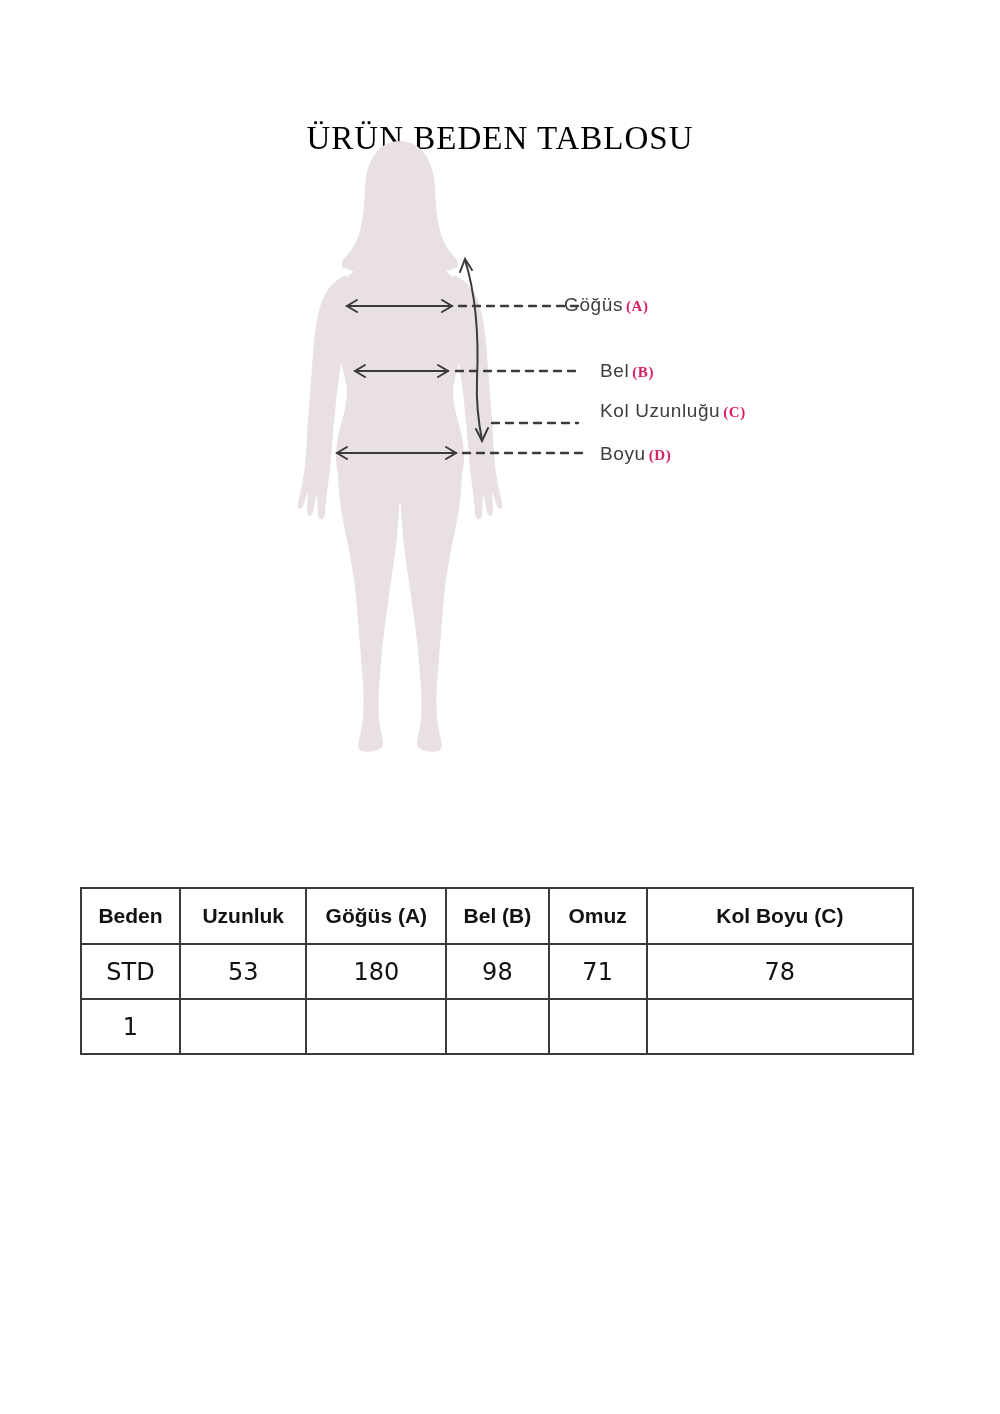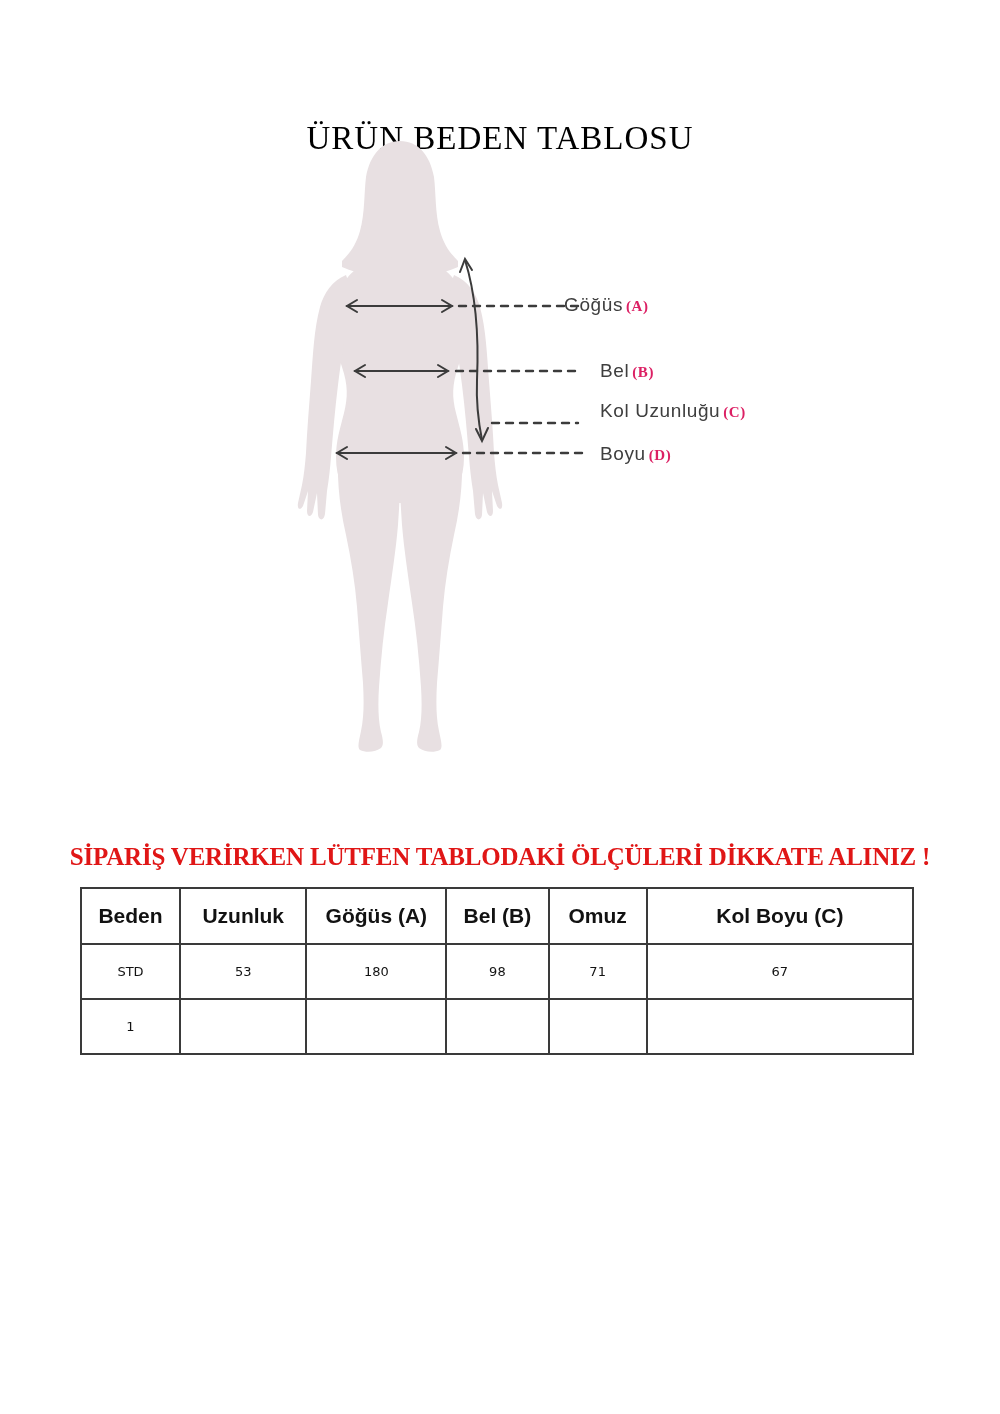--- a/index.html
+++ b/index.html
@@ -82,21 +82,21 @@
   .size-table th{
     height:54px;
     font-family:"Liberation Sans",sans-serif;
     font-weight:bold;
     font-size:21px;
   }
   .size-table td{
     height:53px;
     font-family:"DejaVu Sans",sans-serif;
     font-weight:400;
-    font-size:13px;
+    font-size:24px;
   }
 </style>
 </head>
 <body>
 
 <div class="page">
 
   <div class="page-title">ÜRÜN BEDEN TABLOSU</div>
 
   <svg class="figure-svg" viewBox="0 0 340 620" xmlns="http://www.w3.org/2000/svg">
@@ -138,21 +138,20 @@
   <div class="measure-label lbl-bel">
     <span>Bel</span><span class="code">(B)</span>
   </div>
   <div class="measure-label lbl-kol">
     <span>Kol Uzunluğu</span><span class="code">(C)</span>
   </div>
   <div class="measure-label lbl-basen">
     <span>Boyu</span><span class="code">(D)</span>
   </div>
 
-  <div class="notice-warning">SİPARİŞ VERİRKEN LÜTFEN TABLODAKİ ÖLÇÜLERİ DİKKATE ALINIZ !</div>
 
   <table class="size-table">
     <colgroup>
       <col style="width:11.9%">
       <col style="width:15.2%">
       <col style="width:16.8%">
       <col style="width:12.3%">
       <col style="width:11.8%">
       <col style="width:32.0%">
     </colgroup>
@@ -166,21 +165,21 @@
         <th>Kol Boyu (C)</th>
       </tr>
     </thead>
     <tbody>
       <tr>
         <td>STD</td>
         <td>53</td>
         <td>180</td>
         <td>98</td>
         <td>71</td>
-        <td>67</td>
+        <td>78</td>
       </tr>
       <tr>
         <td>1</td>
         <td></td>
         <td></td>
         <td></td>
         <td></td>
         <td></td>
       </tr>
     </tbody>

